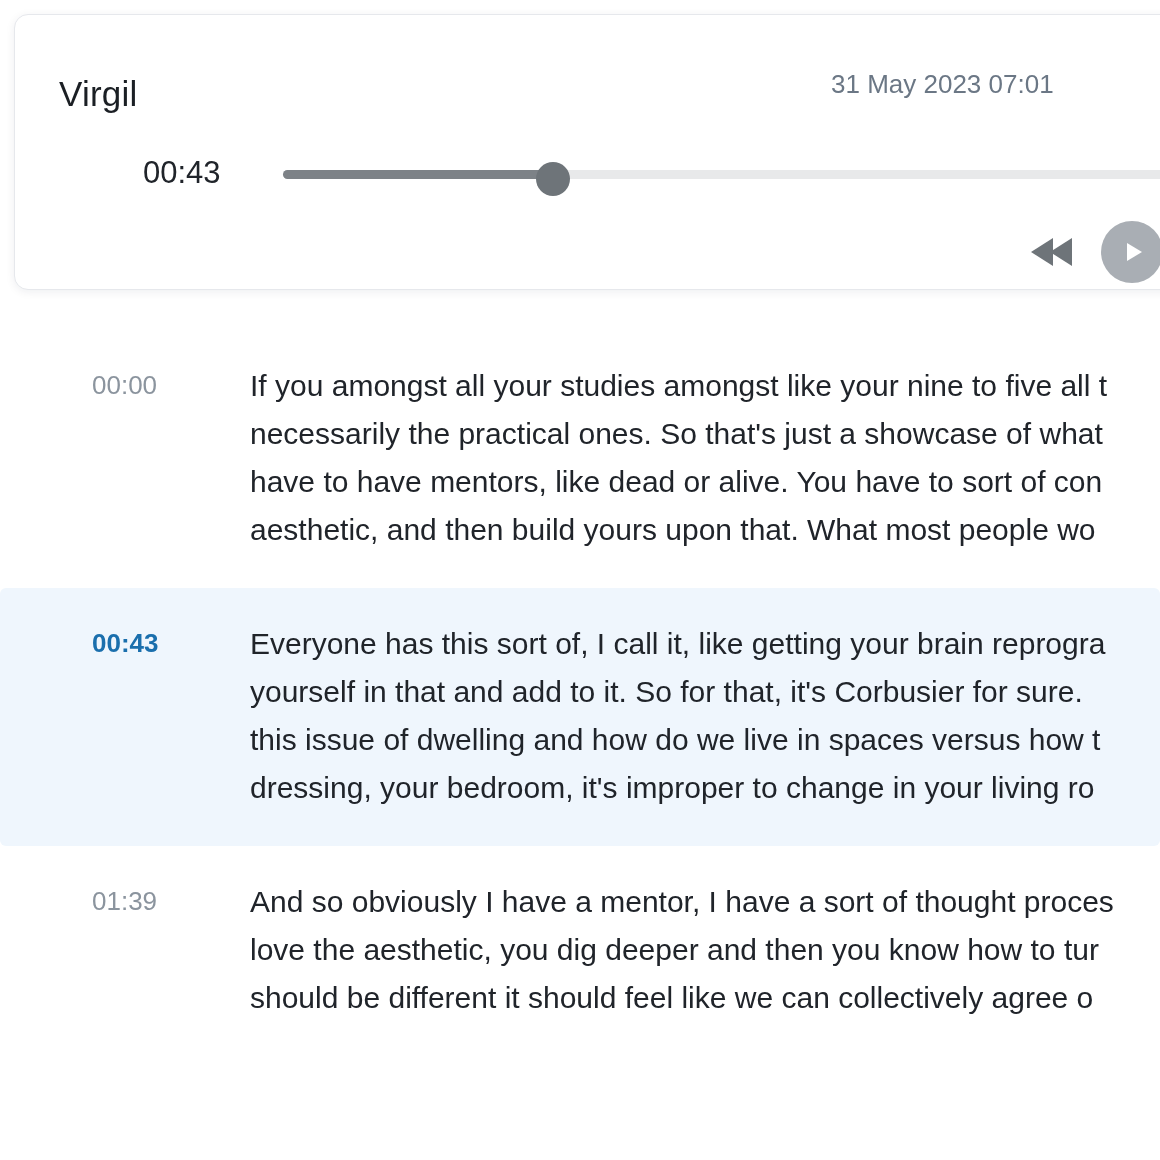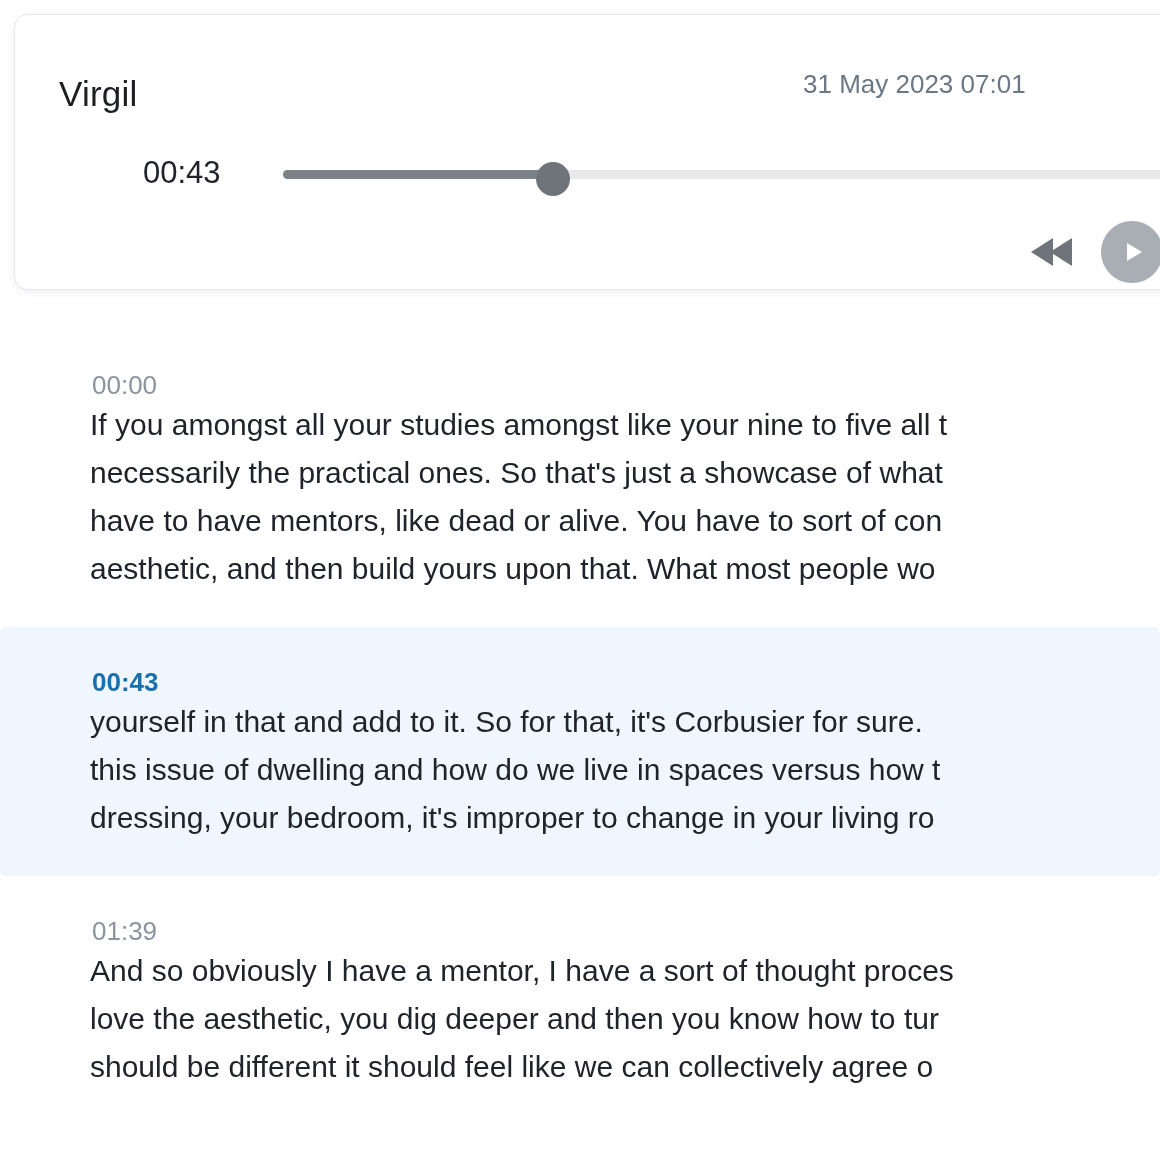--- a/index.html
+++ b/index.html
@@ -31,21 +31,21 @@
     position: absolute;
     left: 44px;
     top: 59px;
     font-size: 35px;
     color: #1b1f24;
     letter-spacing: 0.2px;
   }
 
   .player-date {
     position: absolute;
-    left: 788px;
+    left: 816px;
     top: 54px;
     font-size: 26px;
     color: #6b7785;
   }
 
   .time-elapsed {
     position: absolute;
     left: 128px;
     top: 140px;
     font-size: 31px;
@@ -118,21 +118,20 @@
     left: 0;
     top: 330px;
     width: 1160px;
   }
 
   .segment {
     position: relative;
     display: flex;
     align-items: flex-start;
     padding: 32px 0 34px 0;
-    flex-direction: column;
   }
   .segment.active {
     background: #eff6fd;
     border-radius: 6px;
   }
 
   .seg-time {
     flex: 0 0 auto;
     width: 160px;
     padding-left: 92px;
@@ -200,20 +199,21 @@
       <span class="line">If you amongst all your studies amongst like your nine to five all t</span>
       <span class="line">necessarily the practical ones. So that's just a showcase of what</span>
       <span class="line">have to have mentors, like dead or alive. You have to sort of con</span>
       <span class="line">aesthetic, and then build yours upon that. What most people wo</span>
     </div>
   </div>
 
   <div class="segment active" style="background: rgb(239, 246, 253);">
     <div class="seg-time" style="color: rgb(26, 111, 173);">00:43</div>
     <div class="seg-text">
+      <span class="line">Everyone has this sort of, I call it, like getting your brain reprogra</span>
       <span class="line">yourself in that and add to it. So for that, it's Corbusier for sure. </span>
       <span class="line">this issue of dwelling and how do we live in spaces versus how t</span>
       <span class="line">dressing, your bedroom, it's improper to change in your living ro</span>
     </div>
   </div>
 
   <div class="segment">
     <div class="seg-time">01:39</div>
     <div class="seg-text">
       <span class="line">And so obviously I have a mentor, I have a sort of thought proces</span>

